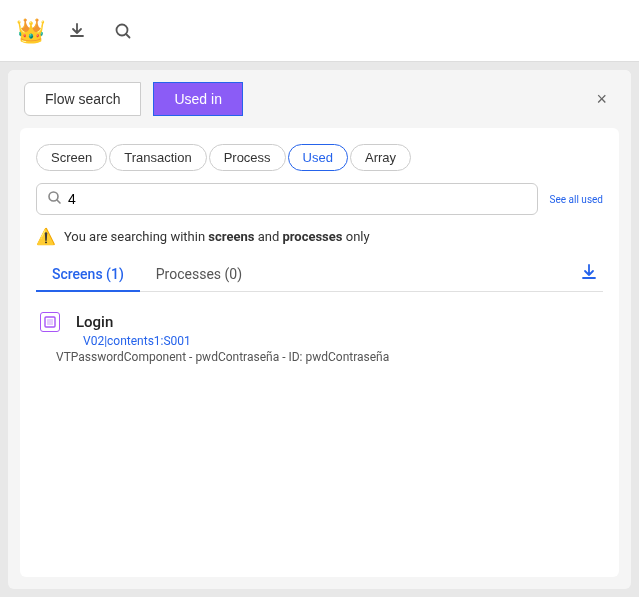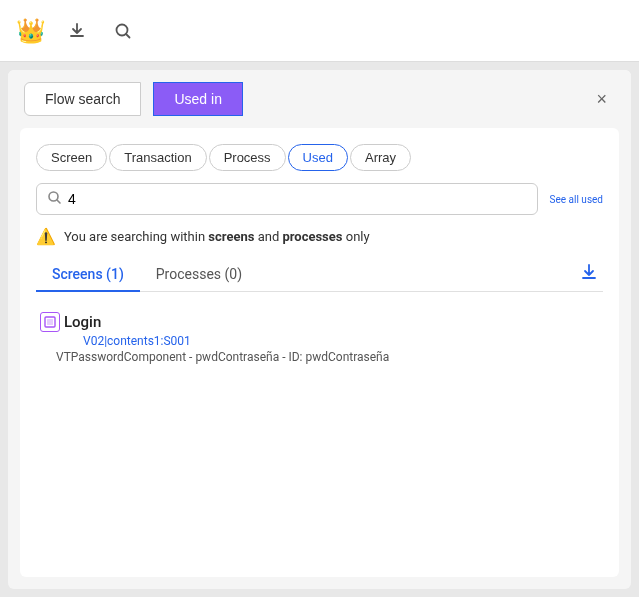--- a/index.html
+++ b/index.html
@@ -238,21 +238,21 @@
       display: flex;
       flex-direction: column;
       gap: 2px;
       padding: 8px 4px;
       cursor: pointer;
     }
 
     .result-item-title {
       display: flex;
       align-items: center;
-      gap: 4px;
+      gap: 16px;
       font-size: 15px;
       font-weight: 500;
       color: #222;
     }
 
     .screen-icon {
       display: inline-flex;
       align-items: center;
       justify-content: center;
       width: 20px;

